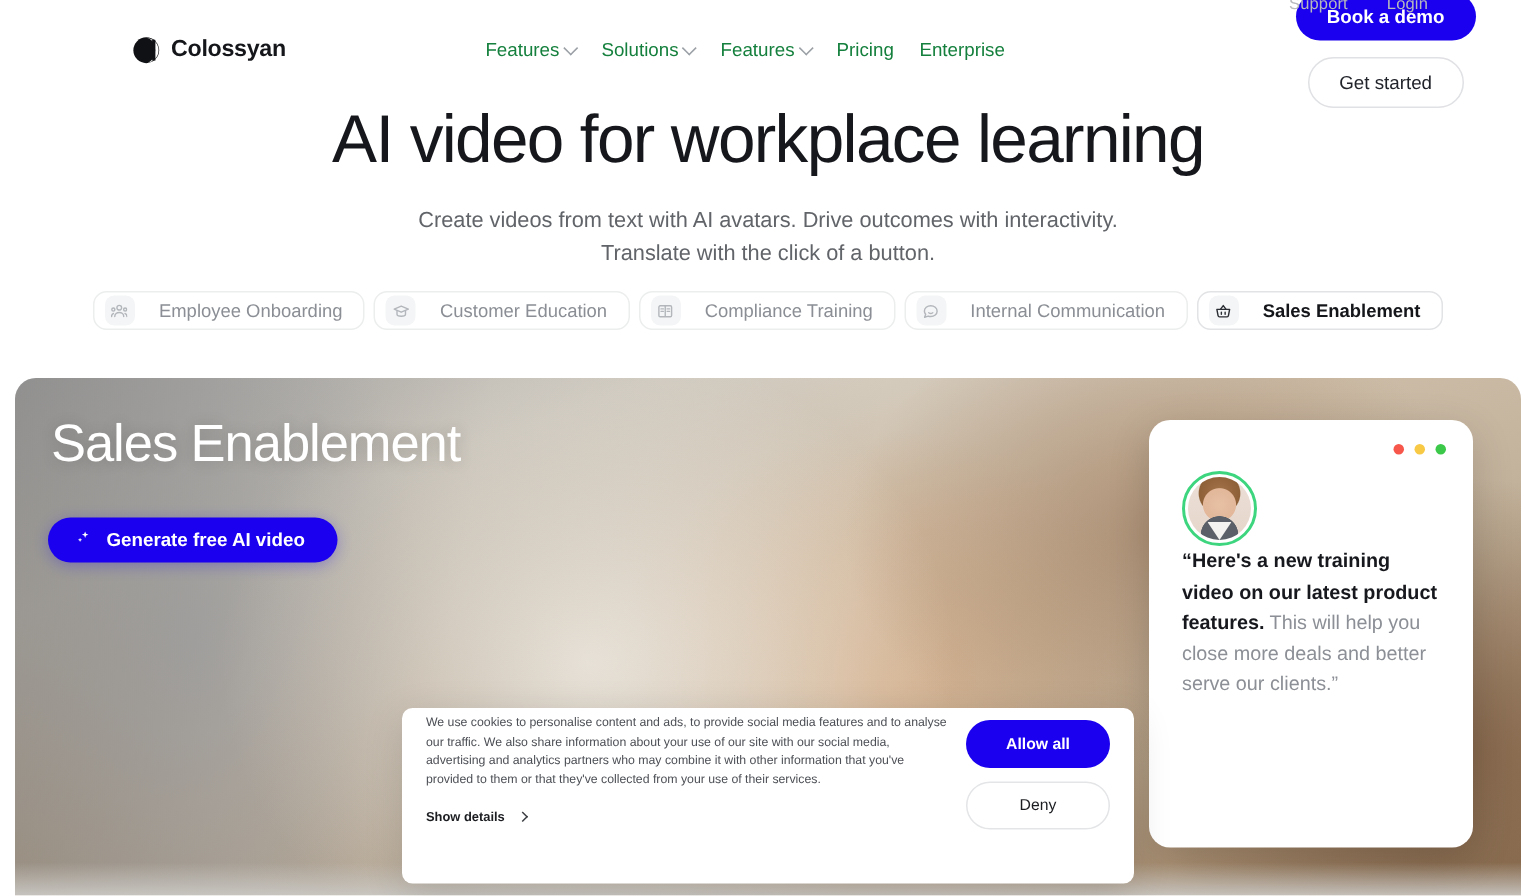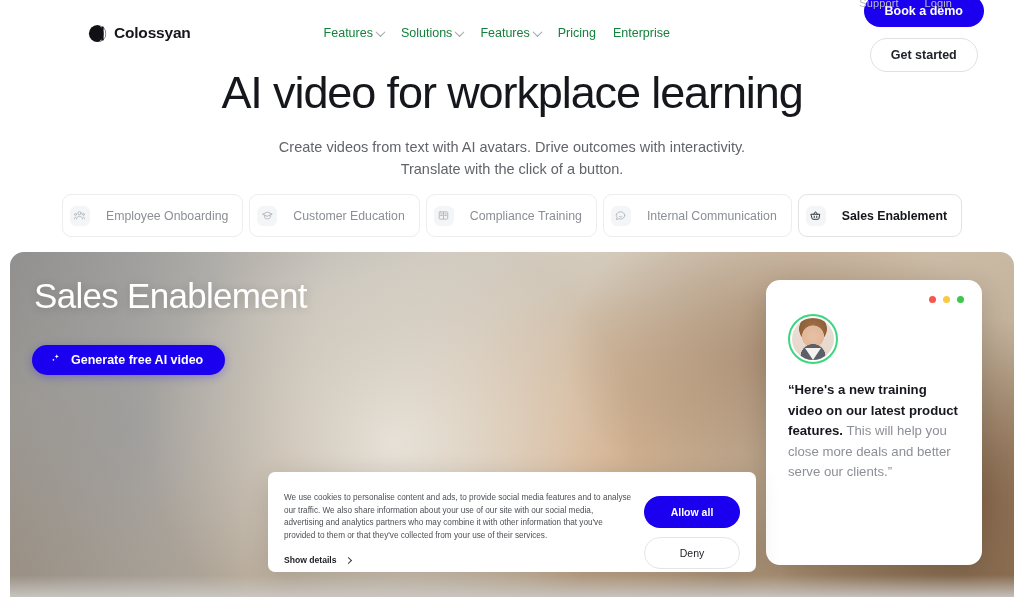--- a/index.html
+++ b/index.html
@@ -97,21 +97,21 @@
     border-radius: 40px;
     padding: 9px 21px;
     cursor: pointer;
     font-family: inherit;
     white-space: nowrap;
   }
   .btn-outline {
     background: #fff;
     color: #20232a;
     font-size: 12.5px;
-    font-weight: 700;
+    font-weight: 400;
     border: 1px solid #e0e1e4;
     border-radius: 40px;
     padding: 9px 20px;
     cursor: pointer;
     font-family: inherit;
     white-space: nowrap;
   }
 
   
   .hero-copy { position: absolute; top: 64px; left: 0; right: 0; text-align: center; }
@@ -138,21 +138,21 @@
     justify-content: center;
     gap: 6px;
   }
   .tab {
     display: flex;
     align-items: center;
     gap: 16px;
     background: #fff;
     border: 1px solid #eceded;
     border-radius: 9px;
-    height: 43px;
+    height: 26px;
     padding: 0 14px 0 7px;
     cursor: pointer;
     white-space: nowrap;
   }
   .tab-ico {
     width: 20px; height: 20px;
     border-radius: 6px;
     background: #f4f5f6;
     display: flex;
     align-items: center;
@@ -253,38 +253,37 @@
       radial-gradient(circle at 50% 26%, #a4734a 0%, #8e6038 36%, rgba(142,96,56,0) 38%),
       linear-gradient(#ecdfd6, #e5d6cb);
   }
   .avatar .collar {
     position: absolute; left: 50%; bottom: 0; transform: translateX(-50%);
     width: 16px; height: 12px; background: #f3f2f0;
     clip-path: polygon(50% 100%, 0 0, 100% 0);
   }
 
   .quote-text {
-    margin-top: 16px;
     font-size: 13.2px;
     line-height: 20.5px;
     color: #8c9096;
     font-weight: 400;
   }
   .quote-text b { color: #16181d; font-weight: 700; }
 
   
   .cookie {
     position: absolute;
     top: 472px; left: 268px;
-    width: 488px; height: 100px;
+    width: 488px; height: 117px;
     background: #fff;
     border-radius: 7px;
     box-shadow: 0 6px 26px rgba(0,0,0,.14);
     display: flex;
-    padding: 20px 16px 0 16px;
+    padding: 4px 16px 0 16px;
   }
   .cookie-left { flex: 1; padding-right: 12px; }
   .cookie-text {
     font-size: 8.2px;
     line-height: 12.6px;
     color: #4c4f55;
     font-family: "Liberation Sans", sans-serif;
   }
   .cookie-details {
     margin-top: 13px;

